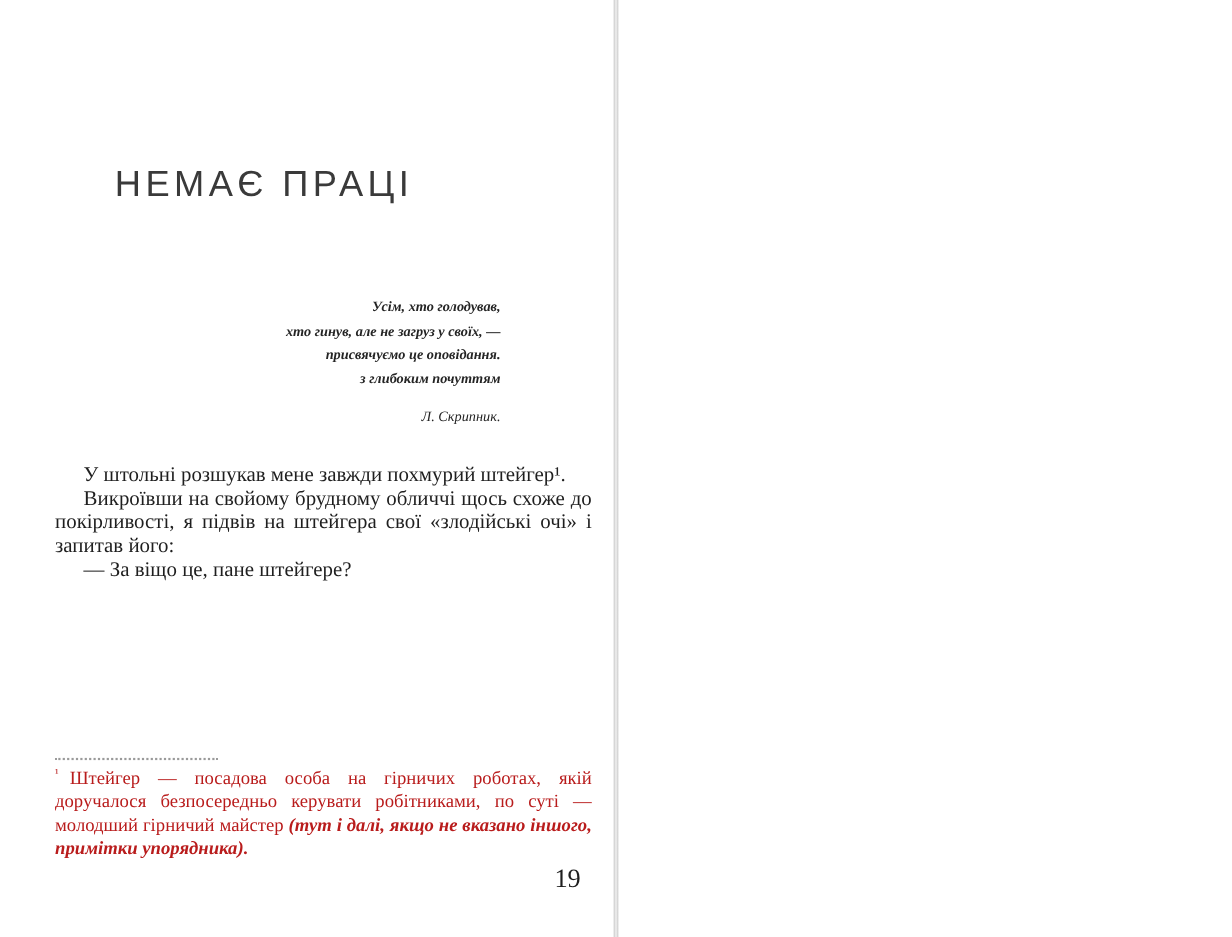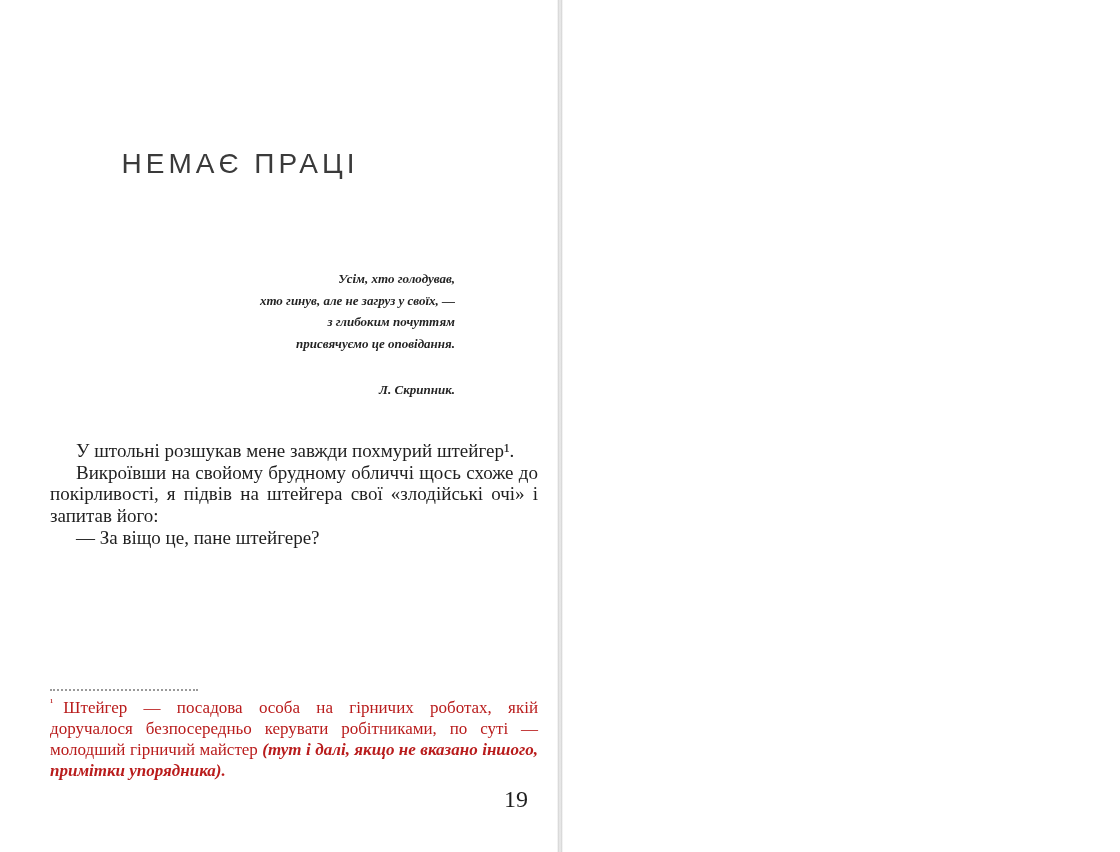--- a/index.html
+++ b/index.html
@@ -12,31 +12,31 @@
   #page-right{left:560px;}
   .gutter{
     position:absolute;top:0;left:557px;width:6px;height:852px;
     background:linear-gradient(to right,#ffffff 0%,#d2d2d2 30%,#f5f5f5 50%,#d2d2d2 70%,#ffffff 100%);
   }
 
   
   .chapter-title{
     position:absolute;top:148px;left:40px;width:400px;text-align:center;
     font-family:"Liberation Sans", sans-serif;font-weight:300;
-    font-size:28px;letter-spacing:4px;color:#3a3a3a;white-space:nowrap;
+    font-size:33px;letter-spacing:4px;color:#3a3a3a;white-space:nowrap;
   }
   .epigraph{
     position:absolute;top:268px;left:50px;width:405px;text-align:right;
     font-style:italic;font-weight:600;font-size:13px;line-height:21.7px;color:#242424;
   }
-  .epigraph-signature{margin-top:24px;font-weight:700;text-align:right;}
+  .epigraph-signature{margin-top:13px;font-weight:400;text-align:right;}
   .body-text{
     position:absolute;font-size:19px;line-height:21.7px;text-align:justify;color:#1f1f1f;
   }
-  #body-left{top:440px;left:50px;width:488px;}
+  #body-left{top:421px;left:50px;width:488px;}
   .body-text p{margin:0;text-indent:26px;}
   .footnote-sep{
     position:absolute;width:148px;border-top:2px dotted #9a9a9a;height:0;
   }
   #sep-left{top:689px;left:50px;}
   .footnotes{
     position:absolute;font-size:17px;line-height:21px;text-align:justify;color:#b91c1c;
   }
   #fn-left{top:697px;left:50px;width:488px;}
   .footnotes p{margin:0;}
@@ -50,22 +50,22 @@
 </head>
 <body>
 
 <div class="page" id="page-left">
 
   <div class="chapter-title">НЕМАЄ ПРАЦІ</div>
 
   <div class="epigraph">
     <div>Усім, хто голодував,</div>
     <div>хто гинув, але не загруз у своїх, —</div>
+    <div>присвячуємо це оповідання.</div>
     <div>з глибоким почуттям</div>
-    <div>присвячуємо це оповідання.</div>
     <div class="epigraph-signature">Л. Скрипник.</div>
   </div>
 
   <div class="body-text" id="body-left">
     <p>У штольні розшукав мене завжди похмурий штейгер¹.</p>
     <p>Викроївши на свойому брудному обличчі щось схоже до покірливості, я підвів на штейгера свої «злодійські очі» і запитав його:</p>
     <p>— За віщо це, пане штейгере?</p>
   </div>
 
   <div class="footnote-sep" id="sep-left"></div>

